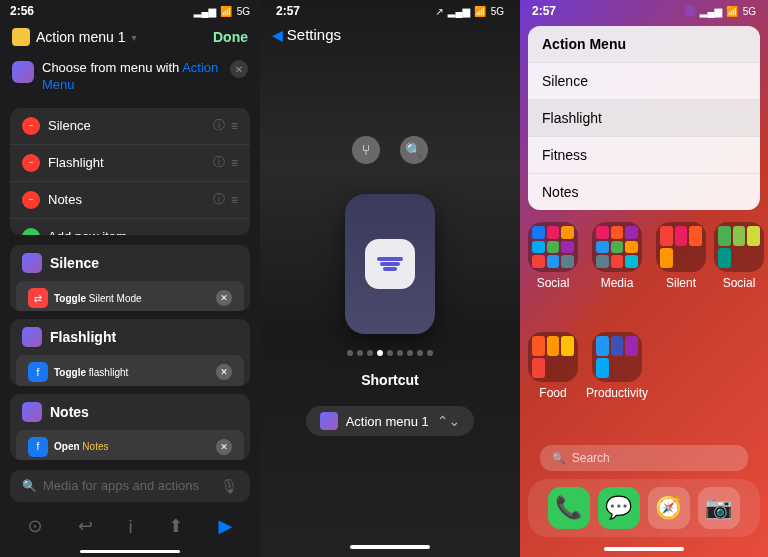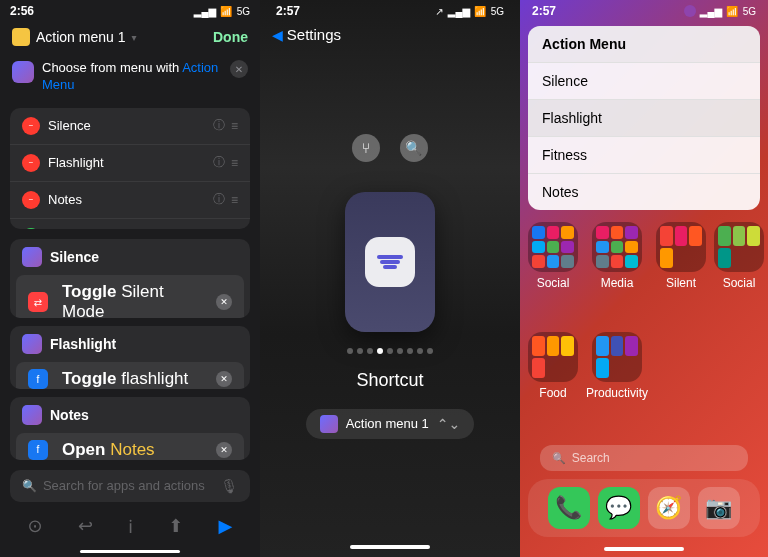--- a/index.html
+++ b/index.html
@@ -186,24 +186,23 @@
       width: 20px;
       height: 20px;
       border-radius: 5px;
       flex-shrink: 0;
       display: flex;
       align-items: center;
       justify-content: center;
       font-size: 12px;
     }
     .action-row-text {
-      font-size: 17px;
+      font-size: 10px;
       color: #fff;
       flex: 1;
-      margin-left: 8px;
     }
     .action-row-text .highlight {
       font-weight: 600;
     }
     .action-close {
       width: 16px;
       height: 16px;
       background: #636366;
       border-radius: 50%;
       display: flex;
@@ -340,22 +339,22 @@
       gap: 4px;
       margin: 16px 0;
     }
     .p2-dot {
       width: 6px; height: 6px;
       border-radius: 50%;
       background: rgba(255,255,255,0.3);
     }
     .p2-dot.active { background: #fff; }
     .p2-shortcut-label {
-      font-size: 18px;
-      font-weight: 400;
+      font-size: 14px;
+      font-weight: 700;
       color: #fff;
       margin-bottom: 6px;
     }
     .p2-shortcut-desc {
       font-size: 11px;
       color: rgba(255,255,255,0.6);
       text-align: center;
     }
     .p2-action-selector {
       display: flex;
@@ -606,21 +605,21 @@
         <span class="highlight">Open</span>
         <span> </span>
         <span style="color:#f5c542;">Notes</span>
       </span>
       <div class="action-close">✕</div>
     </div>
   </div>
 
   <div class="search-bar">
     <span style="color:#636366;font-size:12px;">🔍</span>
-    <span class="search-bar-text">Search for apps and actions</span>
+    <span class="search-bar-text">Media for apps and actions</span>
     <span class="search-mic">🎙</span>
   </div>
 
   <div class="bottom-toolbar">
     <span class="toolbar-btn">⊙</span>
     <span class="toolbar-btn">↩</span>
     <span class="toolbar-btn">ℹ</span>
     <span class="toolbar-btn">⬆</span>
     <span class="toolbar-btn active">▶</span>
   </div>

